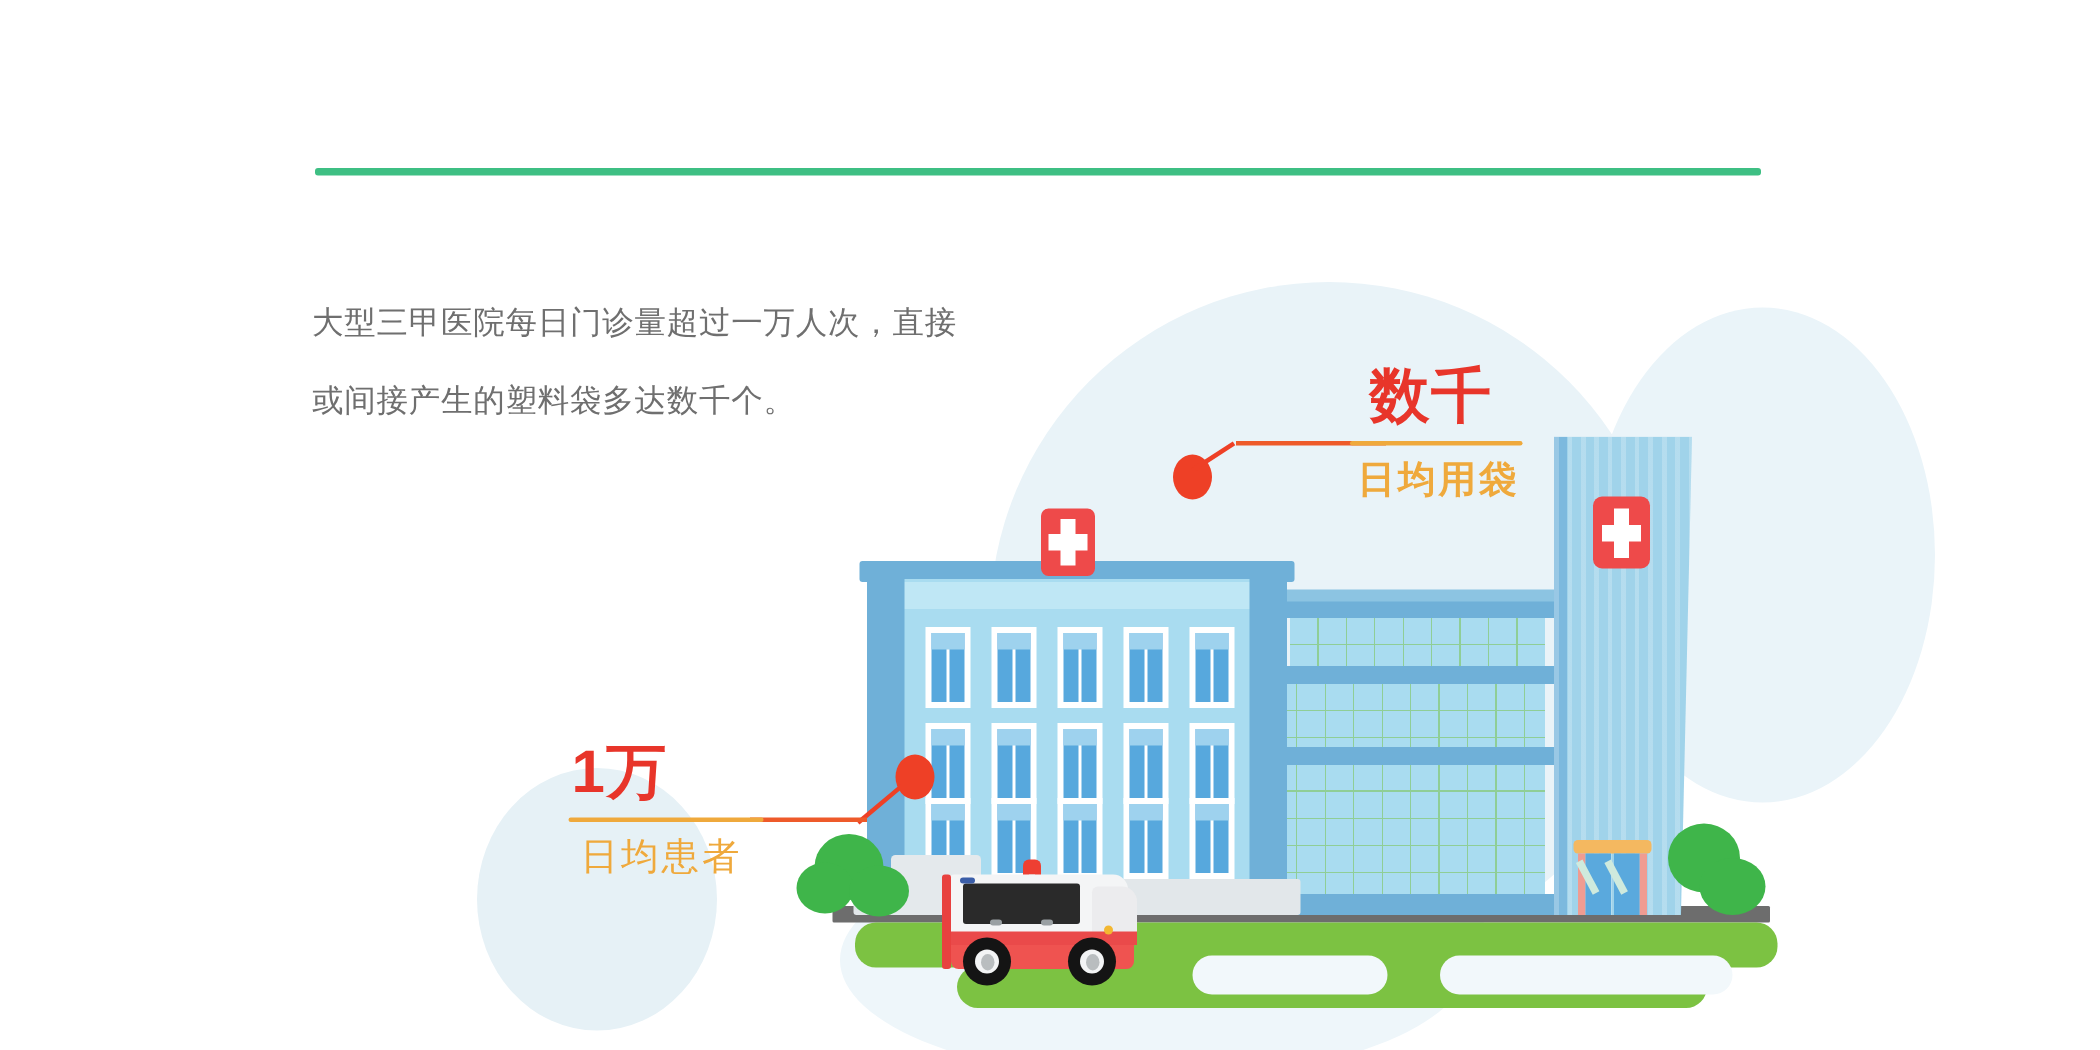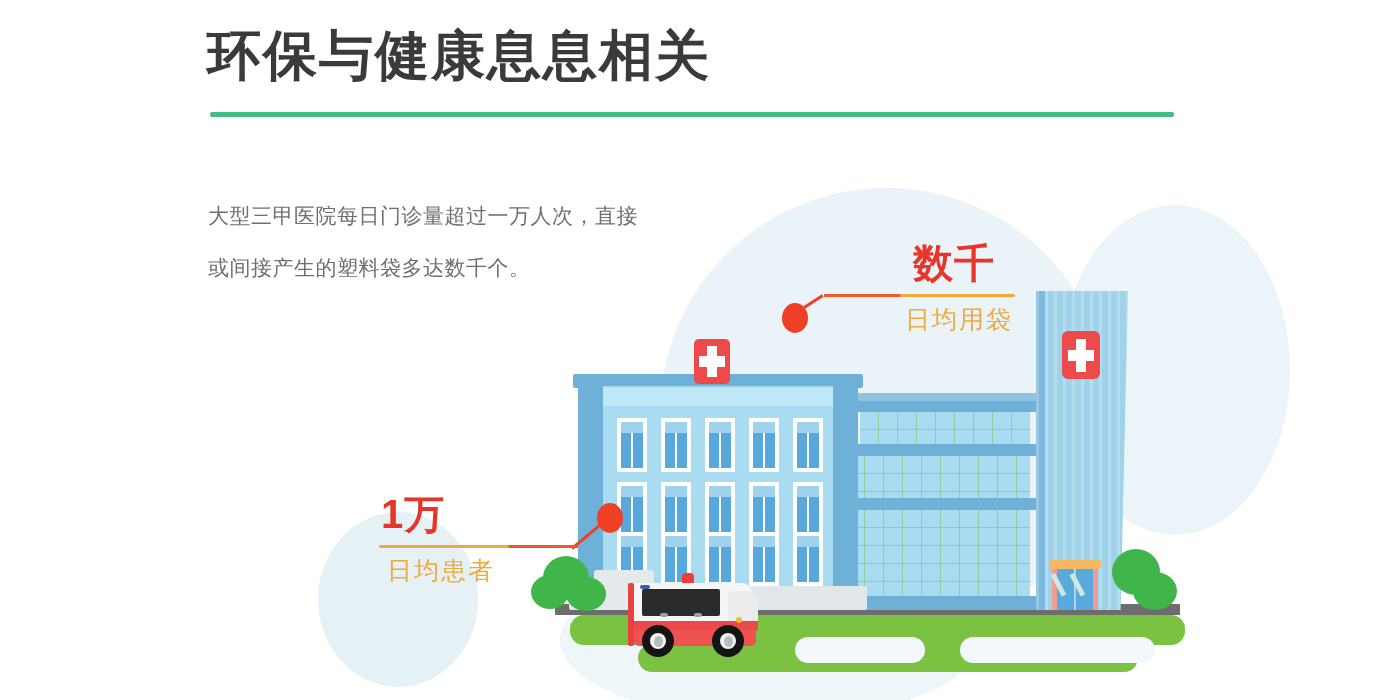--- a/index.html
+++ b/index.html
@@ -120,21 +120,20 @@
 </head>
 <body>
 
 <div id="stage">
 
   <div class="blob blob-main"></div>
   <div class="blob blob-right"></div>
   <div class="blob blob-left"></div>
   <div class="blob blob-bottom"></div>
 
-  <div class="title">环保与健康息息相关</div>
   <div class="title-rule"></div>
   <div class="body-copy">大型三甲医院每日门诊量超过一万人次，直接或间接产生的塑料袋多达数千个。</div>
 
   <div>
 
     <div class="road"></div>
     <div class="grass-a"></div>
     <div class="grass-b"></div>
     <div class="path-a"></div>
     <div class="path-b"></div>
@@ -271,21 +270,21 @@
       <div class="wheel w2"></div>
     </div>
   </div>
 
   <div>
     <div class="lead-dot" style="left:782px;top:303px;"></div>
     <div class="lead-diag" style="left:795px;top:312px;width:33px;transform:rotate(-33deg);"></div>
     <div class="lead-horiz" style="left:824px;top:294px;width:100px;"></div>
     <div class="callout-rule" style="left:900px;top:294px;width:115px;"></div>
     <div class="callout-num" style="left:913px;top:236px;">数千</div>
-    <div class="callout-sub" style="left:905px;top:303px;">日均用袋</div>
+    <div class="callout-sub" style="left:905px;top:303px;font-weight:bold;">日均用袋</div>
   </div>
 
   <div>
     <div class="lead-dot" style="left:597px;top:503px;"></div>
     <div class="lead-diag" style="left:572px;top:547px;width:38px;transform:rotate(-40deg);"></div>
     <div class="lead-horiz" style="left:500px;top:545px;width:78px;"></div>
     <div class="callout-rule" style="left:379px;top:545px;width:130px;"></div>
     <div class="callout-num" style="left:381px;top:487px;">1万</div>
     <div class="callout-sub" style="left:387px;top:554px;">日均患者</div>
   </div>

